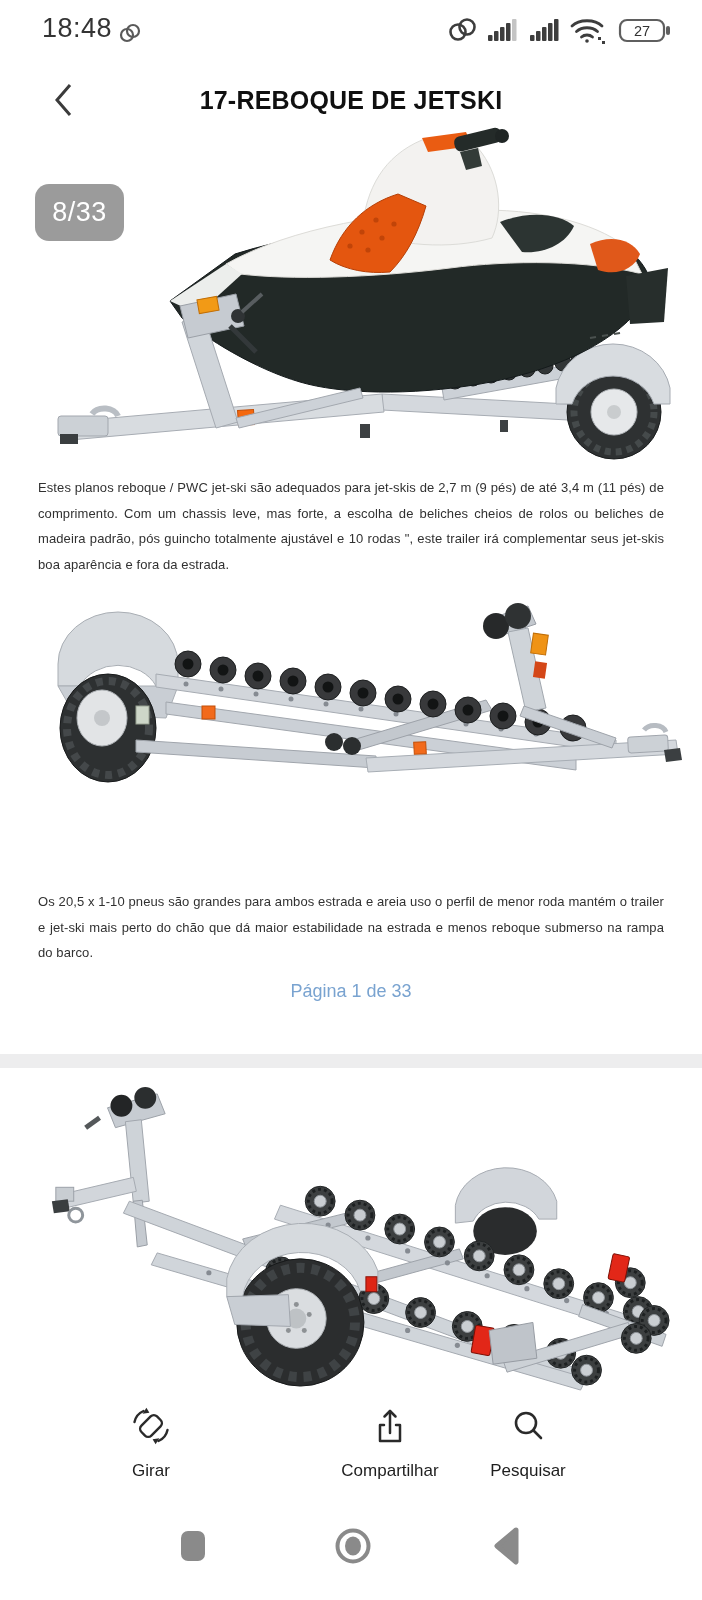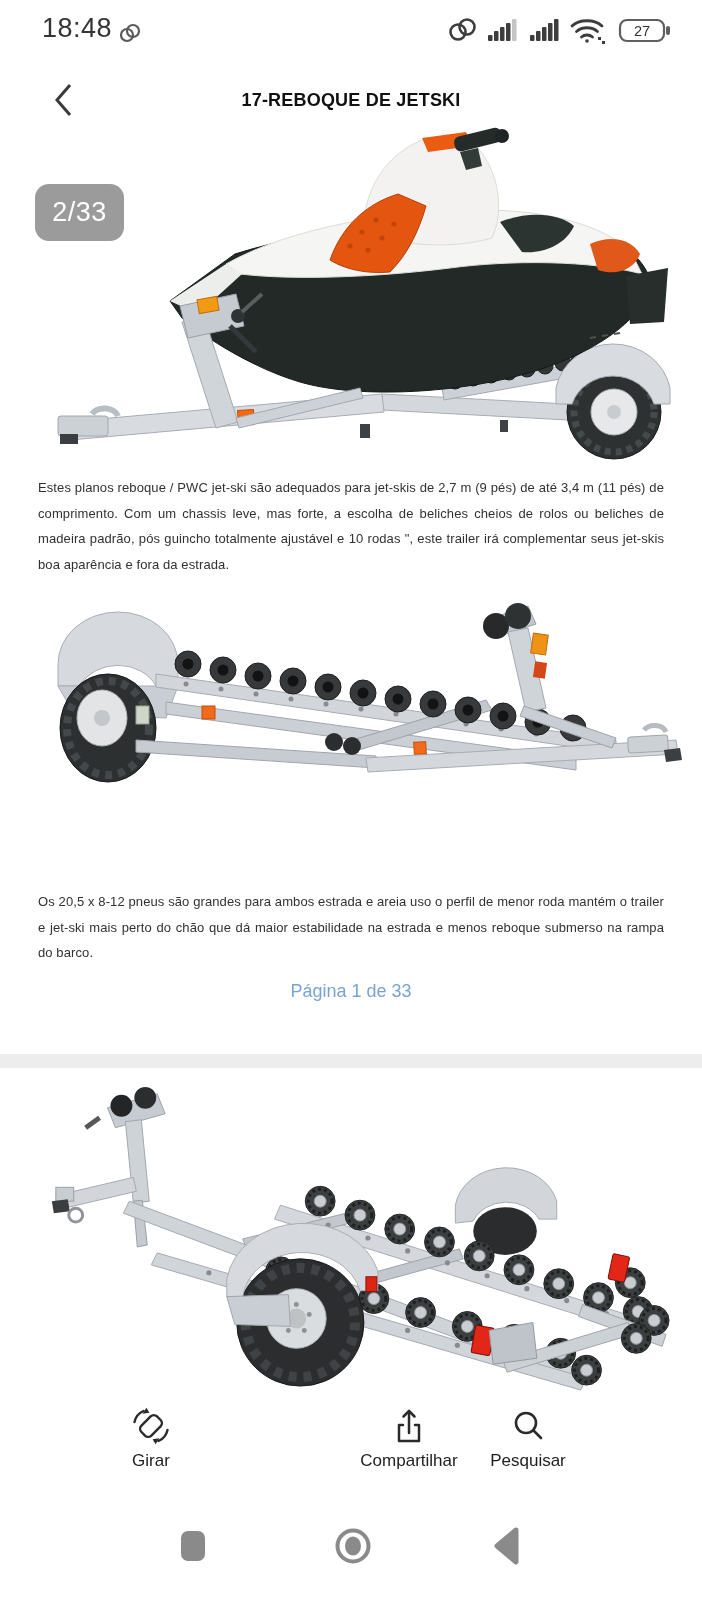--- a/index.html
+++ b/index.html
@@ -9,35 +9,35 @@
   
   .status-bar{position:absolute;left:0;top:0;width:702px;height:60px;background:#fff;text-align:right;}
   .sb-time{position:absolute;left:42px;top:13px;font-size:27px;font-weight:400;color:#343434;letter-spacing:.5px;}
   .sb-left-icon{position:absolute;left:118px;top:21px;}
   .sb-right{position:absolute;right:26px;top:13px;}
 
   
   .header{position:absolute;left:0;top:60px;width:702px;height:80px;background:#fff;}
   .back-btn{position:absolute;left:42px;top:14px;width:44px;height:52px;display:flex;align-items:center;justify-content:center;cursor:pointer;}
   .page-title{position:absolute;left:0;top:0;width:702px;height:80px;display:flex;align-items:center;justify-content:center;
-              font-size:18px;font-weight:700;color:#101010;letter-spacing:.2px;}
+              font-size:25px;font-weight:700;color:#101010;letter-spacing:.2px;}
 
   
   .doc-image{position:absolute;}
   .page-badge{position:absolute;left:35px;top:184px;width:89px;height:57px;border-radius:14px;background:#9b9b9b;
               color:#fff;font-size:27px;display:flex;align-items:center;justify-content:center;letter-spacing:.5px;}
   .doc-p{position:absolute;left:38px;width:626px;font-size:13px;line-height:25.5px;text-align:justify;
          color:#313131;letter-spacing:.1px;}
   .page-label{position:absolute;left:0;top:981px;width:702px;text-align:center;font-size:18px;color:#79a3d0;}
   .page-divider{position:absolute;left:0;top:1054px;width:702px;height:14px;background:#ededee;}
 
   
   .toolbar{position:absolute;left:0;top:1398px;width:702px;height:96px;background:#fff;}
   .tb-item{position:absolute;top:6px;display:flex;flex-direction:column;align-items:center;cursor:pointer;}
-  .tb-label{font-size:17px;color:#1e1e1e;margin-top:3px;white-space:nowrap;}
+  .tb-label{font-size:17px;color:#1e1e1e;margin-top:13px;white-space:nowrap;}
 
   
   .nav-bar{position:absolute;left:0;top:1494px;width:702px;height:106px;background:#fff;}
   .nav-btn{position:absolute;top:30px;width:44px;height:44px;cursor:pointer;}
 
   svg{display:block;}
 </style>
 </head>
 <body>
 
@@ -169,21 +169,21 @@
         <circle cx="208" cy="190" r="7" fill="#2f3335"></circle>
         <line x1="212" y1="186" x2="232" y2="168" stroke="#585d60" stroke-width="4"></line>
         <line x1="200" y1="200" x2="226" y2="226" stroke="#33383a" stroke-width="5"></line>
       </g>
       <polygon points="206,292 330,262 333,272 209,302" fill="#cdd2d8" stroke="#a3a8af"></polygon>
       <rect x="330" y="298" width="10" height="14" fill="#3d4143"></rect>
       <rect x="470" y="294" width="8" height="12" fill="#3d4143"></rect>
     </svg>
   </div>
 
-  <div class="page-badge">2/33</div>
+  <div class="page-badge">8/33</div>
 
   <p class="doc-p" style="top:462px;">Estes planos reboque / PWC jet-ski são adequados para jet-skis de 2,7 m (9 pés) de até 3,4 m (11 pés) de comprimento. Com um chassis leve, mas forte, a escolha de beliches cheios de rolos ou beliches de madeira padrão, pós guincho totalmente ajustável e 10 rodas ", este trailer irá complementar seus jet-skis boa aparência e fora da estrada.</p>
 
   <div class="doc-image" style="left:16px;top:590px;width:670px;height:216px;">
     <svg width="670" height="216" viewBox="0 0 670 216">
       <defs>
         <g id="r2">
             <circle r="13" fill="#38393b" stroke="#1c1e1f"></circle>
             <circle r="5.5" fill="#121414"></circle>
           </g>
@@ -248,21 +248,21 @@
       <g>
         <rect x="612" y="146" width="40" height="16" rx="3" fill="#ccd1d6" stroke="#a2a7ae" transform="rotate(-3 632 154)"></rect>
         <path d="M628,140 a12,9 0 0 1 22,2" fill="none" stroke="#b7bcc2" stroke-width="5"></path>
         <polygon points="648,160 664,158 666,170 650,172" fill="#3b3f41"></polygon>
       </g>
       <rect x="186" y="116" width="13" height="13" fill="#f26a1b" stroke="#c24f08"></rect>
       <rect x="398" y="152" width="12" height="12" fill="#f26a1b" stroke="#c24f08" transform="rotate(-3 404 158)"></rect>
     </svg>
   </div>
 
-  <p class="doc-p" style="top:876px;">Os 20,5 x 8-12 pneus são grandes para ambos estrada e areia uso o perfil de menor roda mantém o trailer e jet-ski mais perto do chão que dá maior estabilidade na estrada e menos reboque submerso na rampa do barco.</p>
+  <p class="doc-p" style="top:876px;">Os 20,5 x 1-10 pneus são grandes para ambos estrada e areia uso o perfil de menor roda mantém o trailer e jet-ski mais perto do chão que dá maior estabilidade na estrada e menos reboque submerso na rampa do barco.</p>
 
   <div class="page-label">Página 1 de 33</div>
 
   <div class="page-divider"></div>
 
   <div class="doc-image" style="left:28px;top:1074px;width:648px;height:324px;">
     <svg width="648" height="324" viewBox="0 0 648 326">
       <defs>
         <g id="r3">
           <circle r="15" fill="#3c3f40" stroke="#212425"></circle>
@@ -373,21 +373,21 @@
             <rect x="-7" y="-11" width="14" height="22" rx="4.5" transform="rotate(45)"></rect>
             <path d="M -16.5,-4 A 15.5,15.5 0 0 1 -7.5,-15"></path>
             <path d="M -4.6,-18.2 L -1.6,-13.2 L -8.4,-12.2 Z" fill="#2a2a2a" stroke="none"></path>
             <path d="M 16.5,4 A 15.5,15.5 0 0 1 7.5,15"></path>
             <path d="M 4.6,18.2 L 1.6,13.2 L 8.4,12.2 Z" fill="#2a2a2a" stroke="none"></path>
           </g>
         </svg>
       </span>
       <span class="tb-label">Girar</span>
     </div>
-    <div class="tb-item" style="left:356px;width:106px;text-align:right;">
+    <div class="tb-item" style="left:337px;width:106px;text-align:right;">
       <span>
         <svg width="44" height="44" viewBox="0 0 44 44" fill="none" stroke="#2a2a2a" stroke-width="2.5" stroke-linecap="round" stroke-linejoin="round">
           <g transform="translate(22,24)">
             <path d="M -6,-3 H -10 V 13 H 10 V -3 H 6"></path>
             <path d="M 0,-17 V 5"></path>
             <path d="M -5.5,-11.5 L 0,-17 L 5.5,-11.5"></path>
           </g>
         </svg>
       </span>
       <span class="tb-label">Compartilhar</span>

